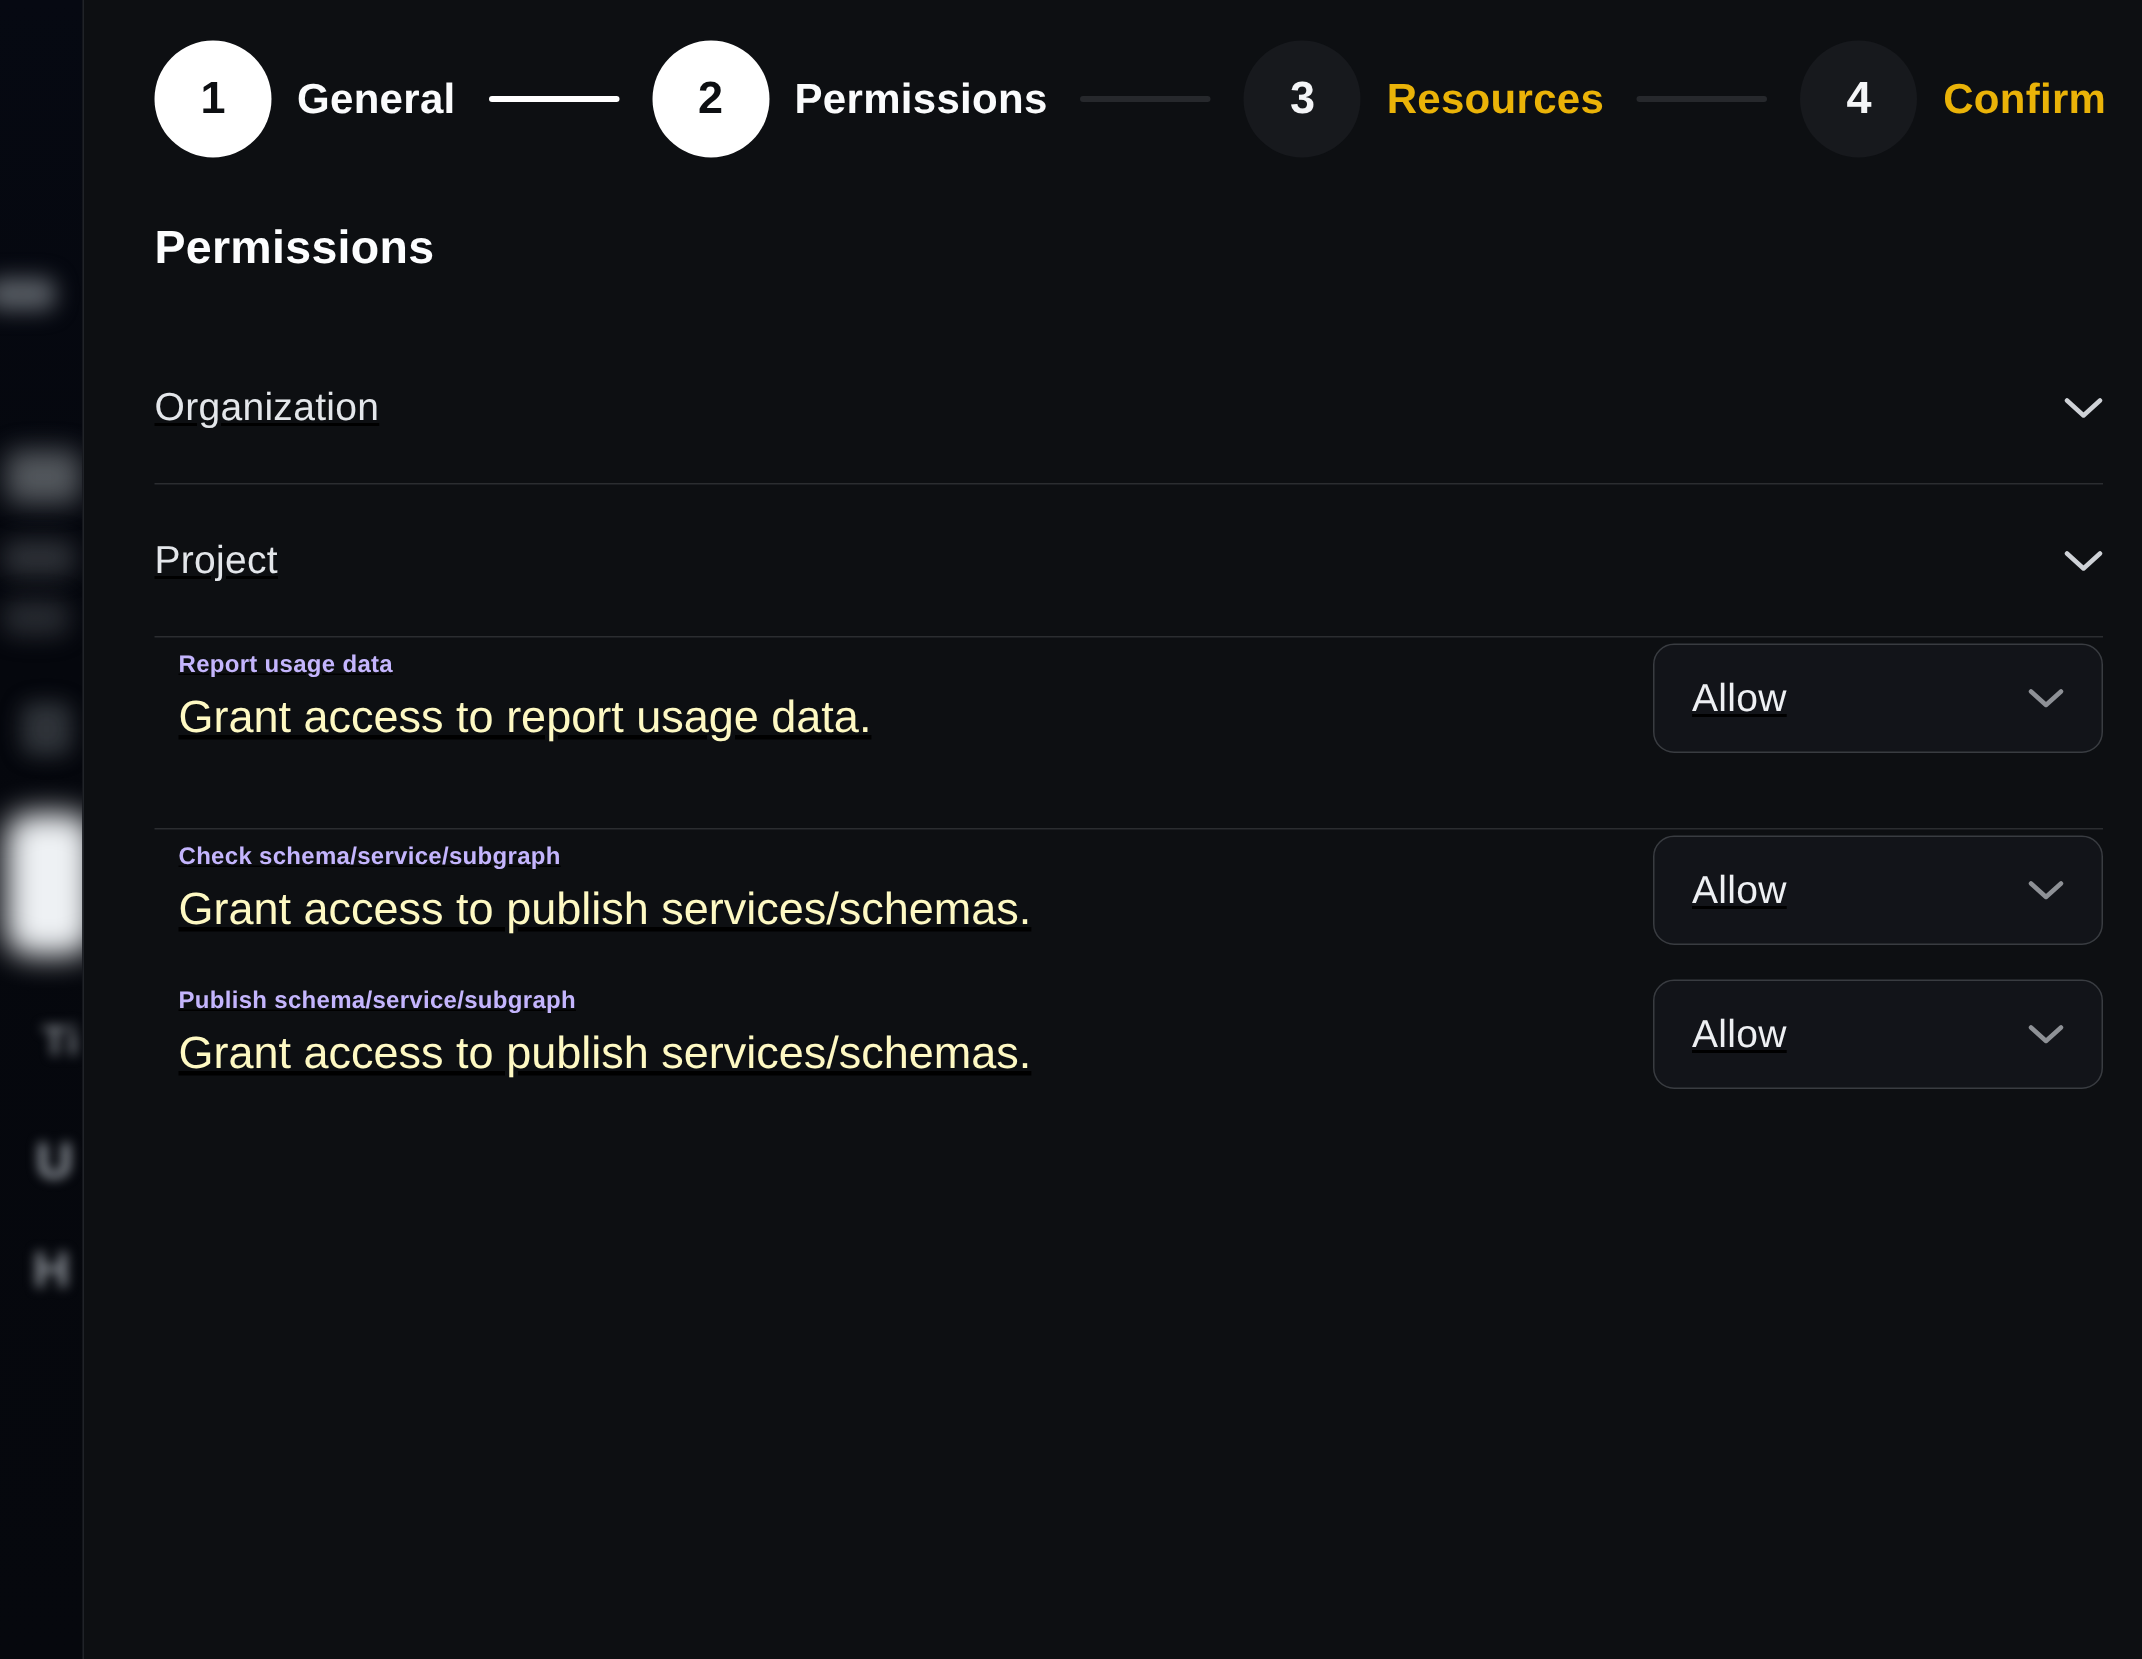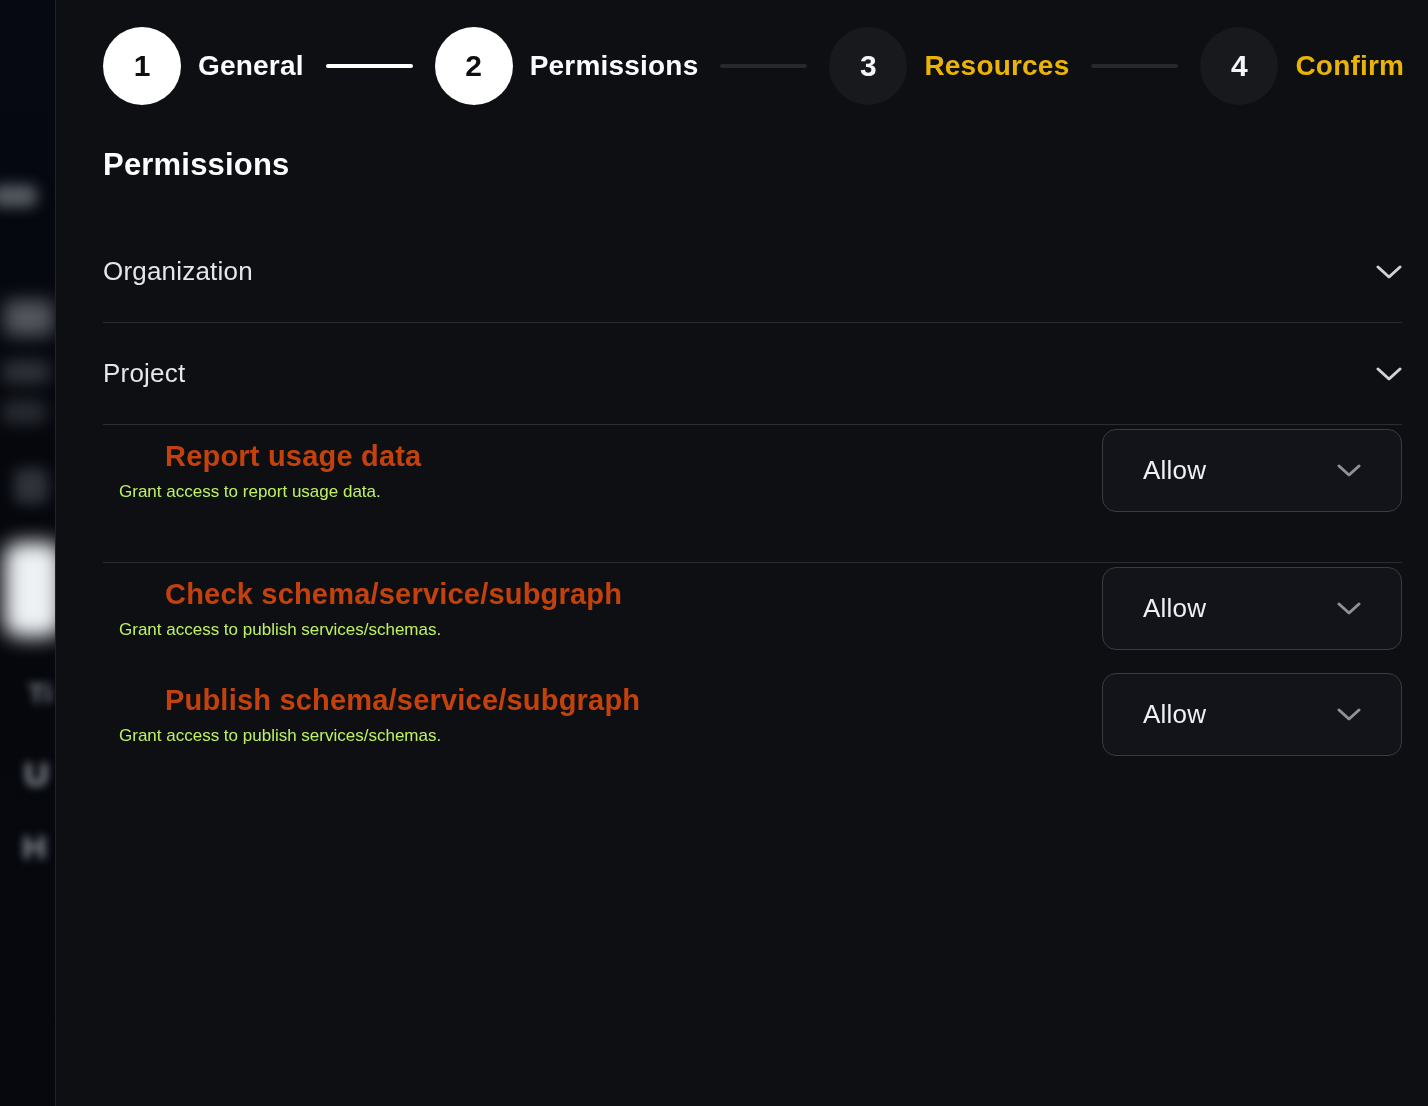--- a/index.html
+++ b/index.html
@@ -38,40 +38,40 @@
   .step-label { margin-left:17px; font-size:28px; font-weight:600; color:#fafbfc; letter-spacing:.2px; }
   .step.upcoming .step-label { color:#eab308; }
   .connector { width:87px; height:4px; border-radius:2px; margin:0 22px; flex:none; }
   .connector.active { background:#ffffff; }
   .connector.inactive { background:#26282c; }
 
   
   .page-title { margin-top:42px; font-size:31px; font-weight:700; color:#fcfdfe; letter-spacing:.2px; }
 
   
-  .sections { margin-top:38px; }
+  .sections { margin-top:38px;text-decoration:underline; }
   .section { border-bottom:1px solid #2b2d30; }
   .section.last { border-bottom:none; }
   .section-header { display:flex; align-items:center; justify-content:space-between;
                     padding:35px 0; cursor:pointer; }
   .section.expanded .section-header { padding-bottom:28px; }
   .section-title { font-size:26px; font-weight:500; color:#e3e6ea; letter-spacing:.2px; }
   .section-meta { display:flex; align-items:center; gap:19px; }
   .selected-count { font-size:25px; font-weight:600; color:#e9ebef; }
   .chev { display:block; }
 
   .section-rows { padding:4px 0 50px 16px; display:flex; flex-direction:column; gap:23px; }
   .perm-row { display:flex; align-items:center; justify-content:space-between; }
   .perm-text { display:flex; flex-direction:column; gap:9px; }
-  .perm-title { font-size:29px; font-weight:700; color:#c2410c; letter-spacing:.2px;margin-left:46px; }
-  .perm-desc { font-size:17px; font-weight:400; color:#bef264; }
+  .perm-title { font-size:16px; font-weight:700; color:#c4b5fd; letter-spacing:.2px; }
+  .perm-desc { font-size:30px; font-weight:400; color:#fef9c3; }
 
-  .perm-select { width:300px; height:83px; border:1px solid #393c41; border-radius:14px;
+  .perm-select { width:300px; height:73px; border:1px solid #393c41; border-radius:14px;
                  background:#121419; display:flex; align-items:center; justify-content:space-between;
-                 padding:0 40px; cursor:pointer; flex:none; }
+                 padding:0 25px; cursor:pointer; flex:none; }
   .perm-select-value { font-size:26px; color:#eef0f3; letter-spacing:.2px; }
 </style>
 </head>
 <body>
 
 <div class="backdrop">
   <div class="blur-blob blob-pill"></div>
   <div class="blur-blob blob-text1"></div>
   <div class="blur-blob blob-text2"></div>
   <div class="blur-blob blob-text3"></div>

